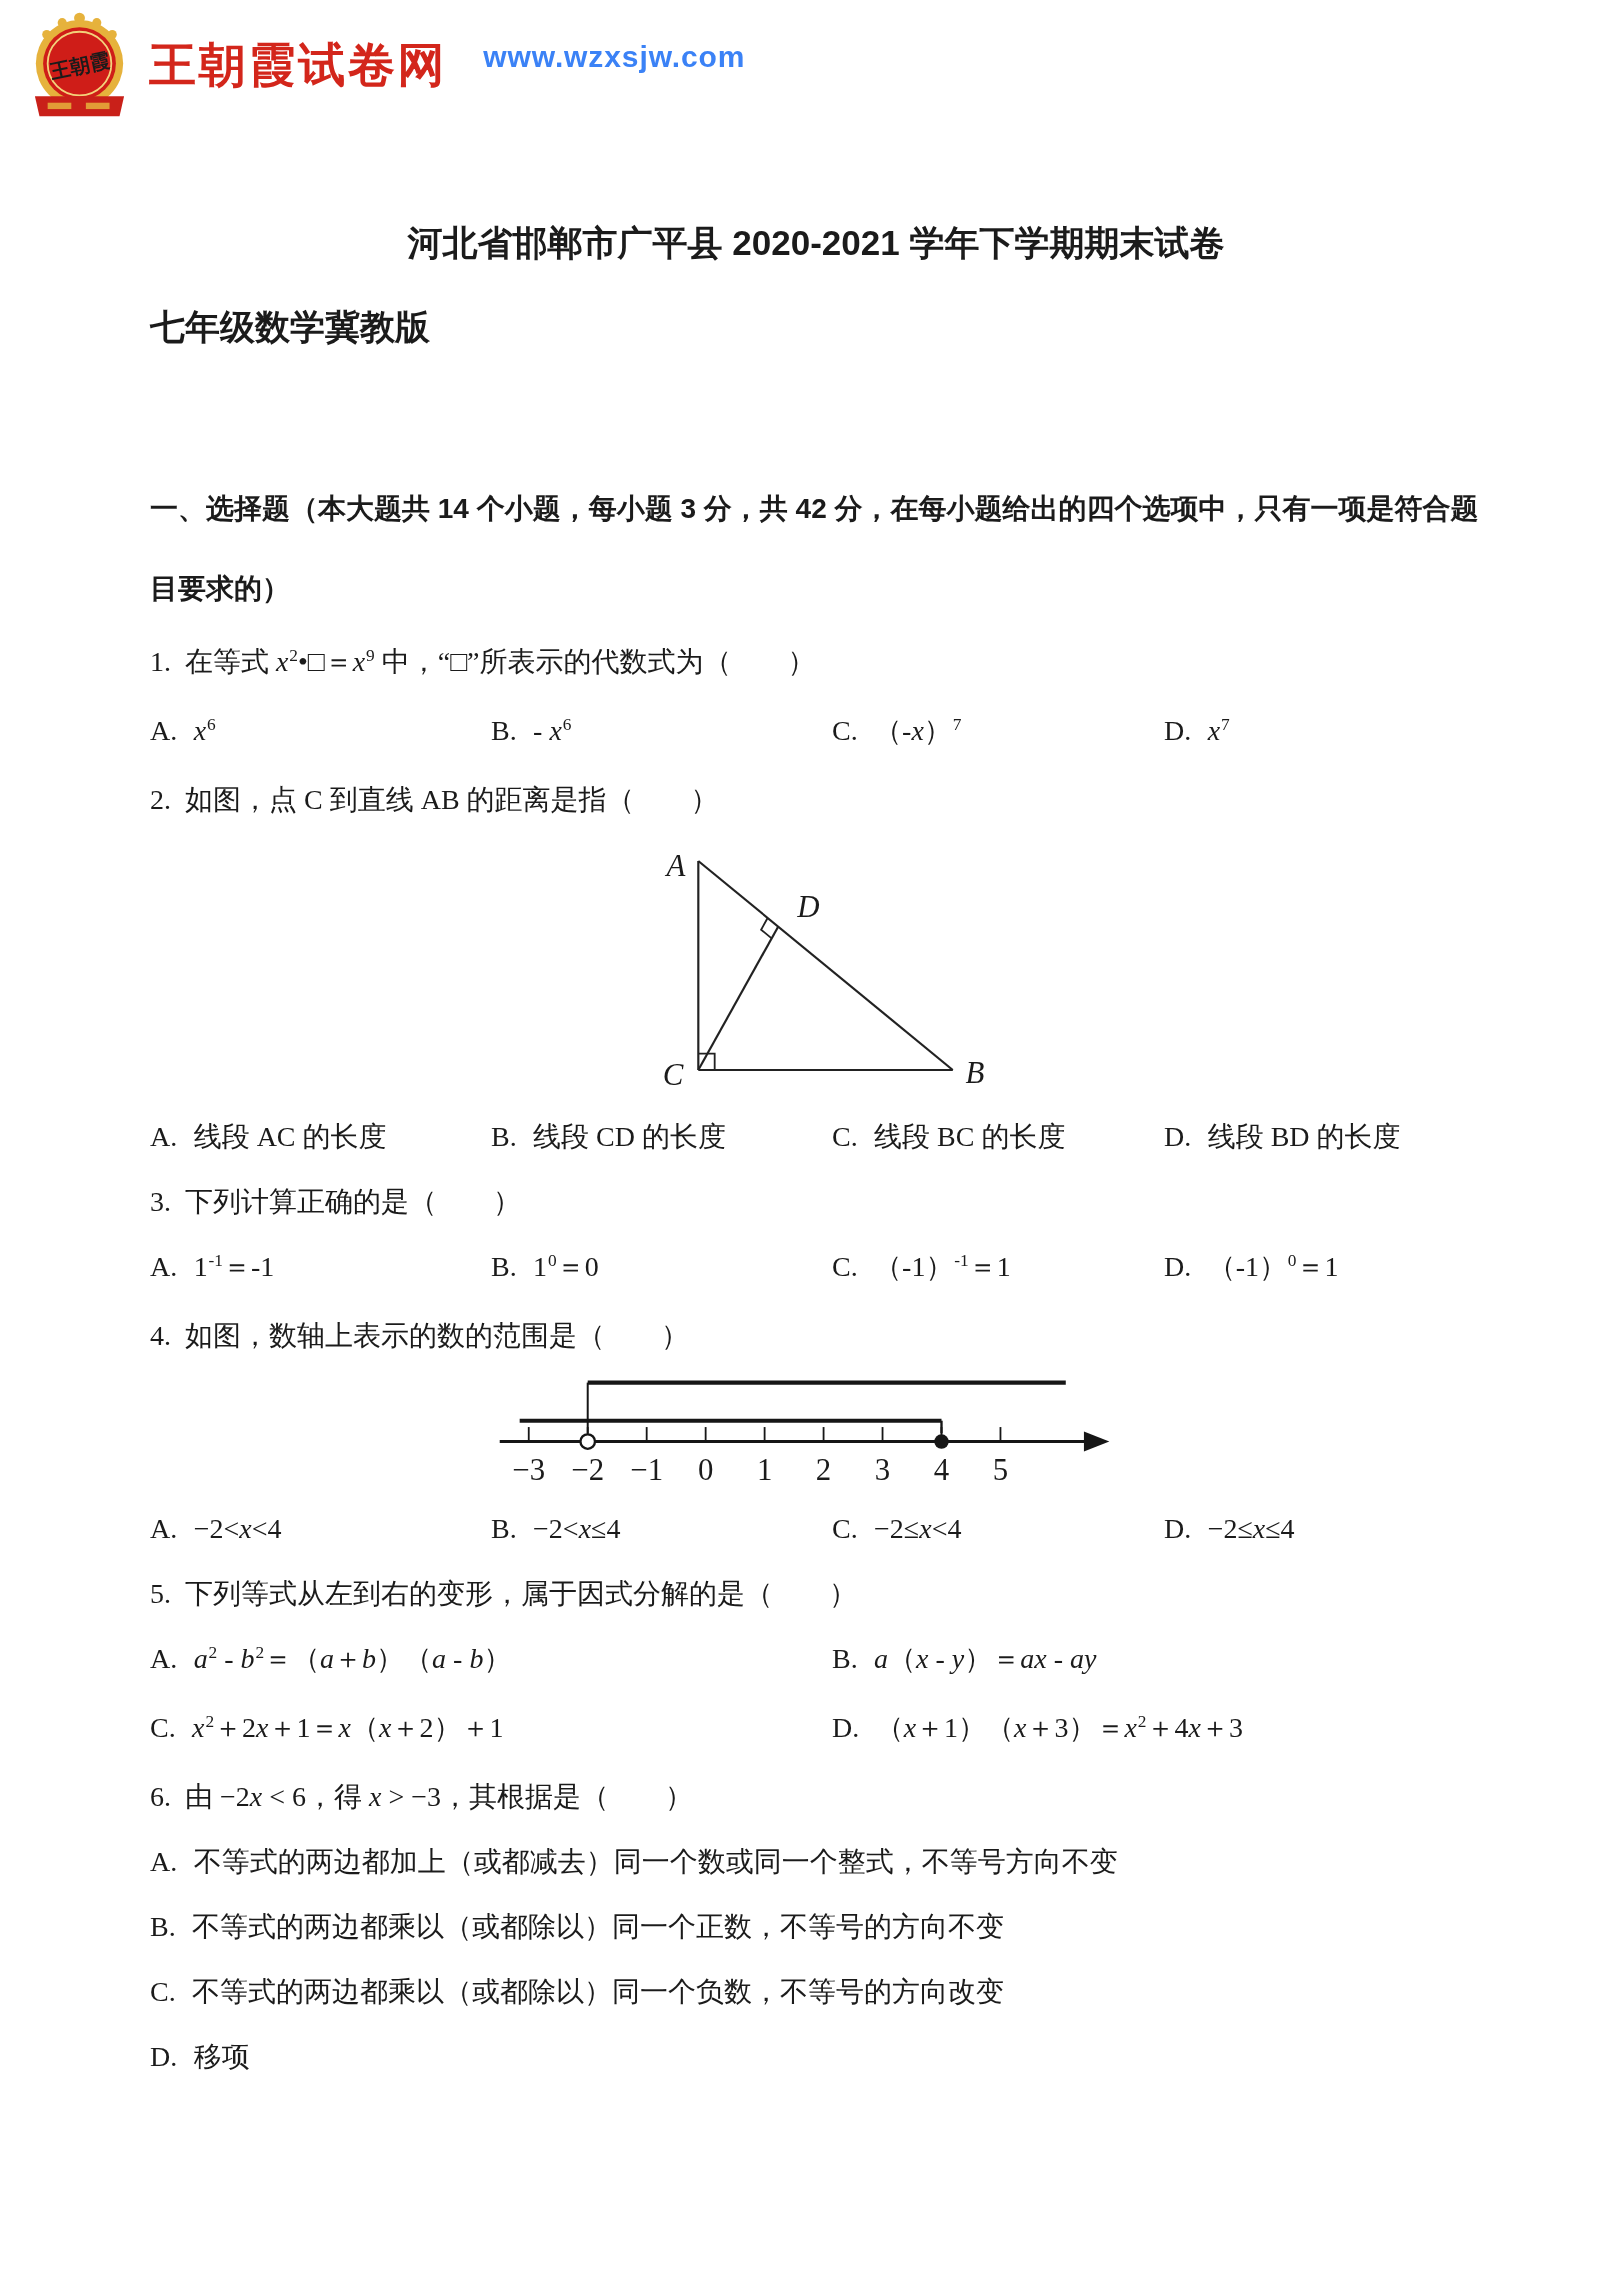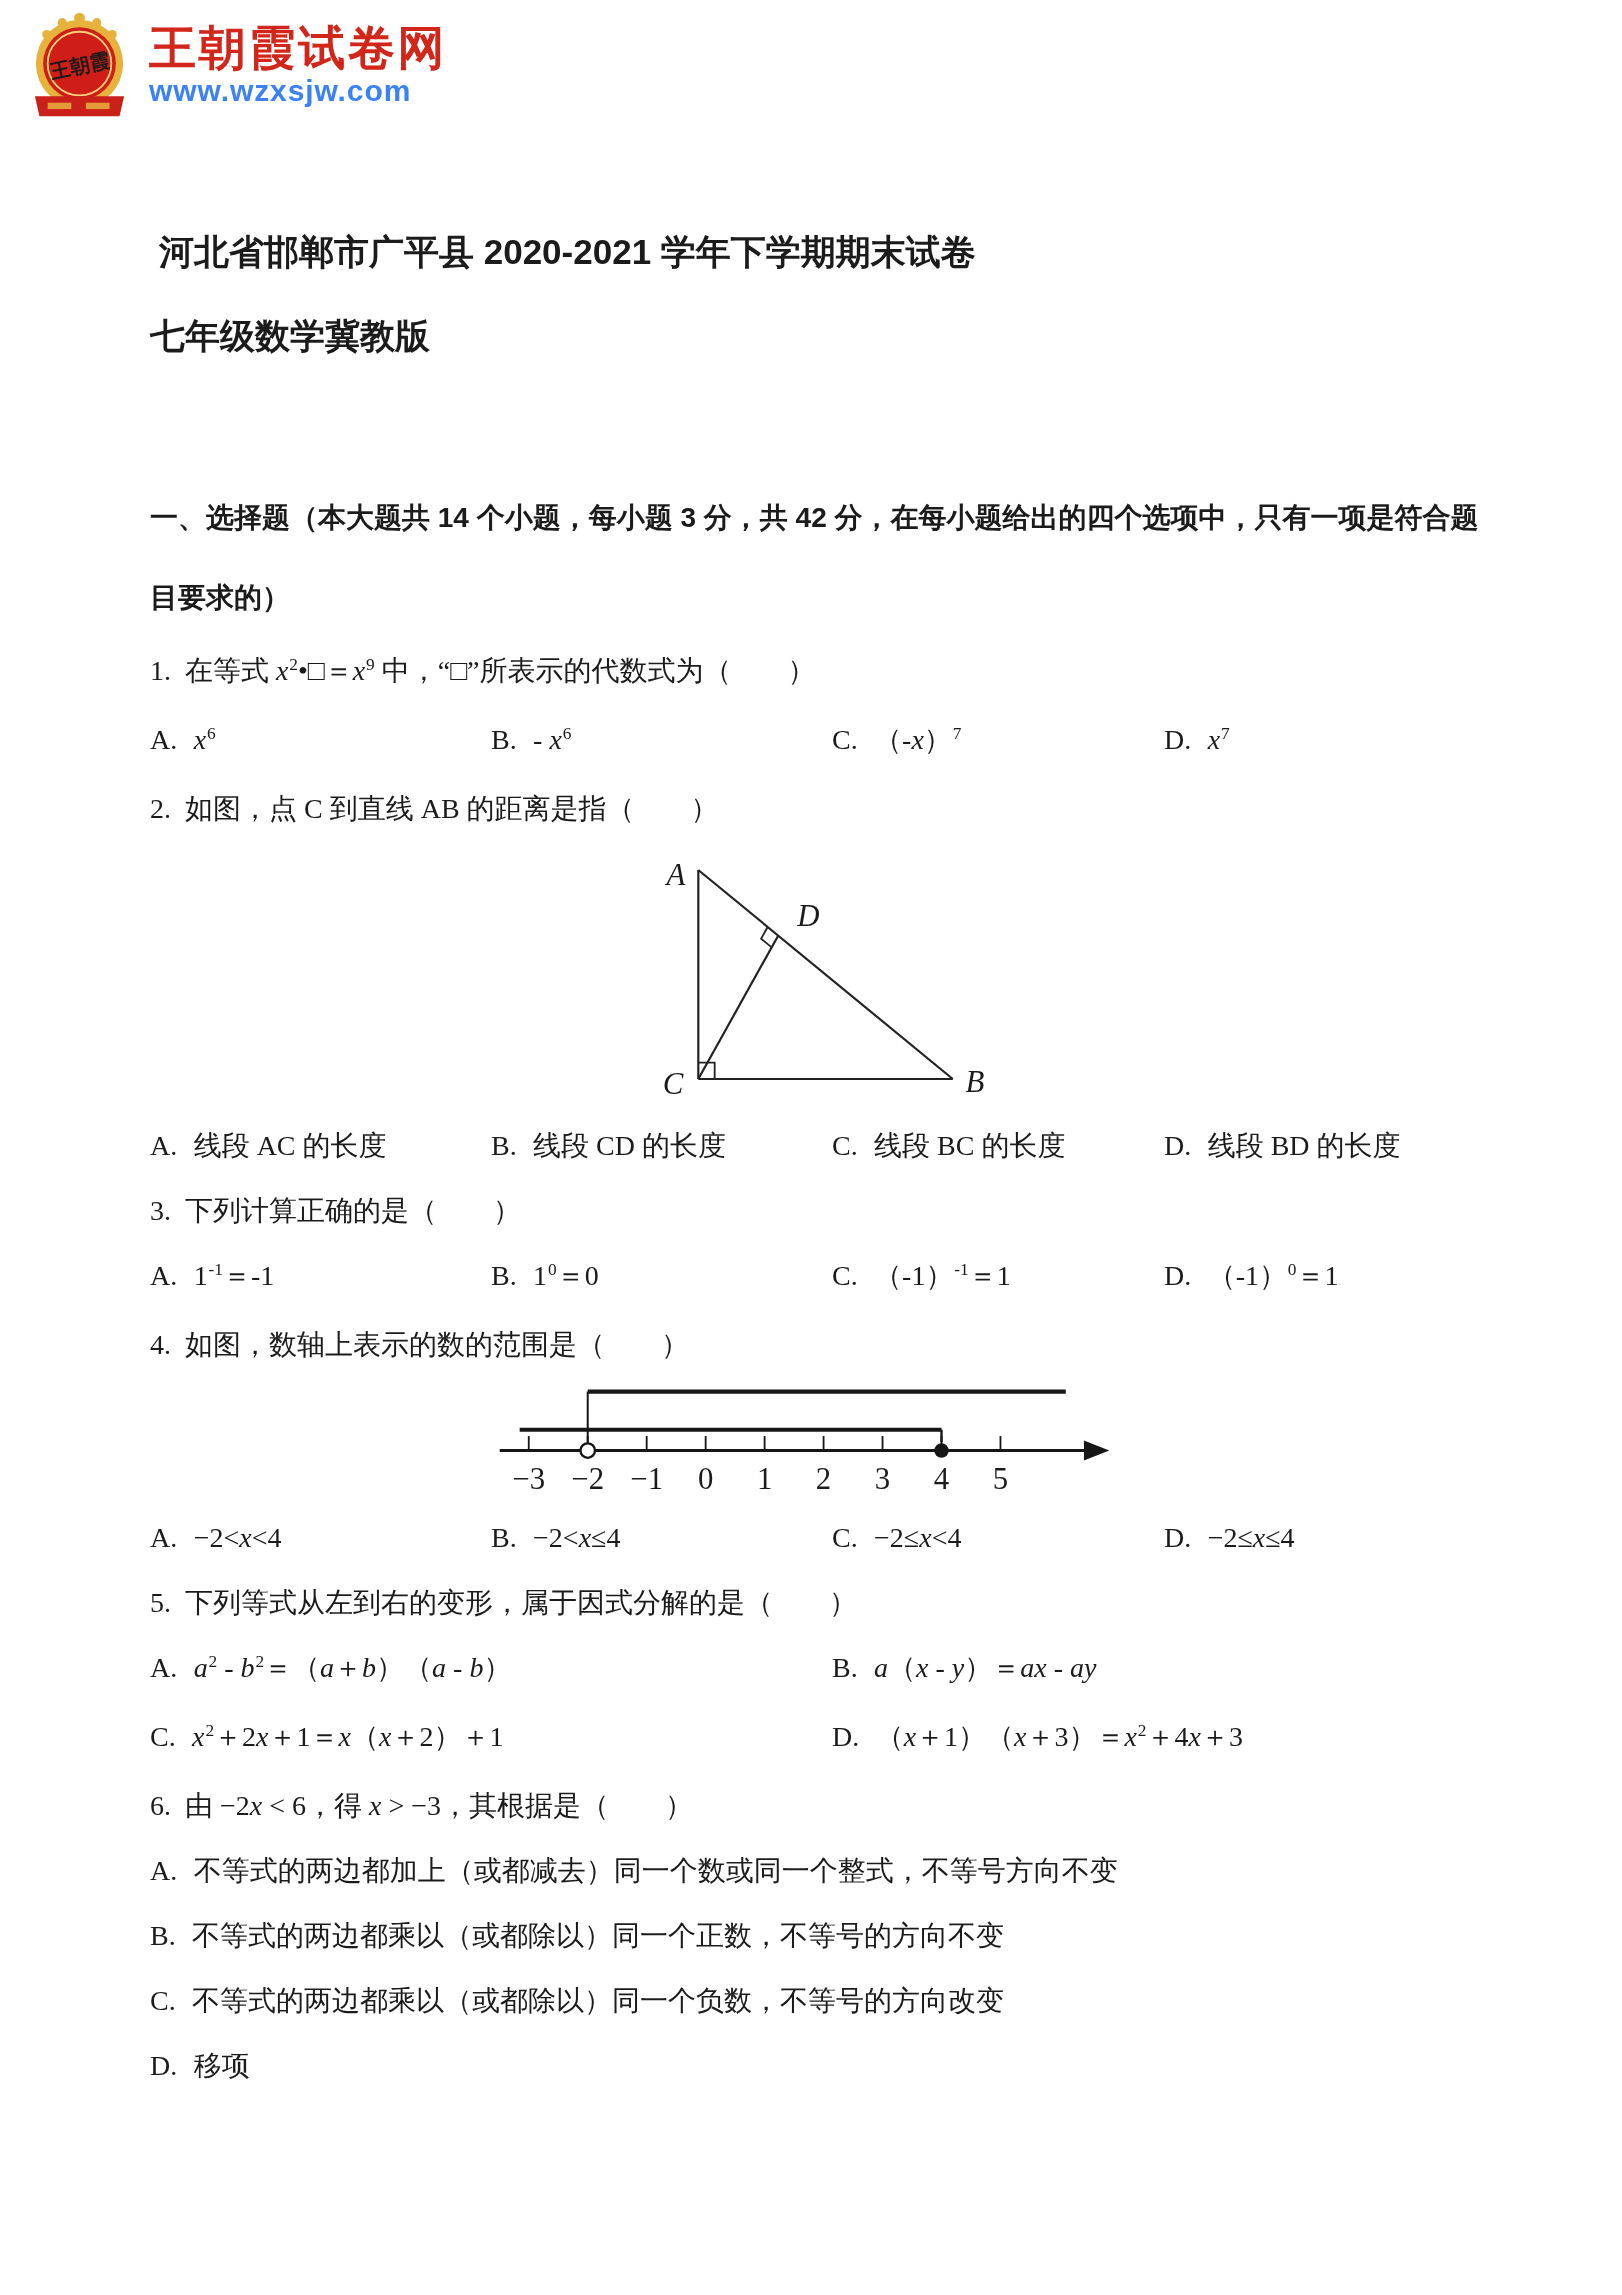--- a/index.html
+++ b/index.html
@@ -8,32 +8,32 @@
     width:1623px;
     height:2296px;
     background:#ffffff;
     color:#1b1b1b;
     font-family:"Liberation Serif","DejaVu Serif",serif;
     overflow:hidden;
   }
   .content{padding:0 141px 0 150px;}
   
   .logo{position:absolute;top:7.3px;left:23.6px;display:flex;align-items:center;gap:14.5px;}
-  .logo-text{display:flex;flex-direction:column;justify-content:center;}
+  .logo-text{display:flex;flex-direction:row;justify-content:center;gap:36px;}
   .brand{
     font-family:"Liberation Sans","DejaVu Sans",sans-serif;
     font-weight:bold;font-size:47px;line-height:51px;color:#d3261b;letter-spacing:2.7px;
   }
   .url{
     font-family:"Liberation Sans","DejaVu Sans",sans-serif;
     font-weight:bold;font-size:30px;line-height:35px;color:#3b82f6;letter-spacing:0.9px;
   }
   
   .title1{
-    margin:9px;padding-top:221px;text-align:left;
+    margin:0;padding-top:221px;text-align:center;
     font-family:"Liberation Sans","DejaVu Sans",sans-serif;
     font-size:35px;font-weight:bold;line-height:44px;
   }
   .title2{
     margin:40px 0 0 0;
     font-family:"Liberation Sans","DejaVu Sans",sans-serif;
     font-size:35px;font-weight:bold;line-height:44px;
   }
   
   .section-heading{

